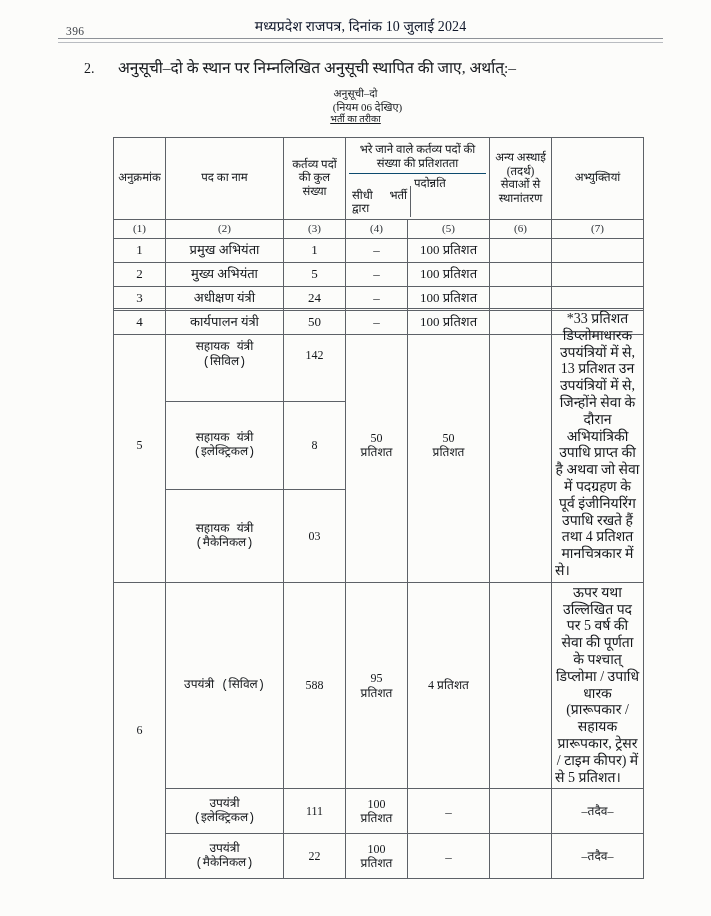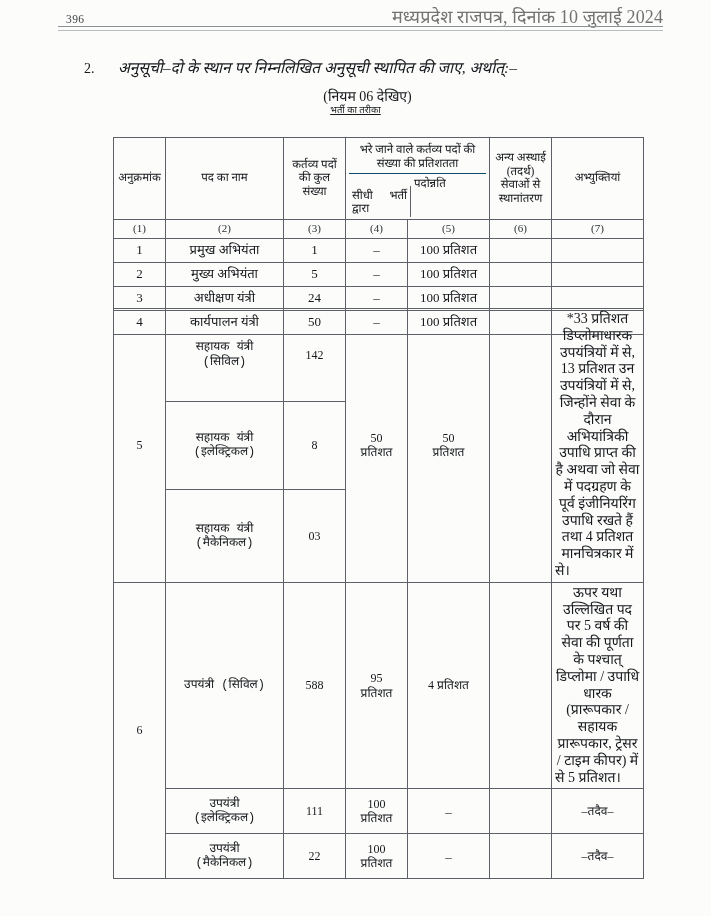--- a/index.html
+++ b/index.html
@@ -18,41 +18,41 @@
 
   .page {
     position: absolute;
     inset: 0;
     background: #fcfcfa;
   }
 
   
   .runhead {
     position: absolute;
-    top: 4px;
+    top: 16px;
     left: 58px;
     right: 48px;
     height: 26px;
   }
   .folio {
     position: absolute;
     left: 8px;
     top: 9px;
     font-size: 11.5px;
     color: #3b3f45;
     letter-spacing: .4px;
   }
   .runhead-title {
     position: absolute;
     left: 0;
     right: 0;
     top: 0;
-    text-align: right;
-    font-size: 18px;
-    color: #737373;
+    text-align: center;
+    font-size: 14px;
+    color: #0f172a;
     letter-spacing: .1px;
   }
   .rule-a, .rule-b {
     position: absolute;
     left: 0;
     right: 0;
     height: 0;
     border-top: 1px solid #8d9197;
   }
   .rule-a { top: 22px; }
@@ -66,33 +66,33 @@
     right: 60px;
     font-size: 15.5px;
     line-height: 1.35;
   }
   .clause-num {
     position: absolute;
     left: -34px;
     top: 2px;
     font-size: 14px;
   }
-  .clause-text { display: block; font-style: italic; }
+  .clause-text { display: block; }
 
   
   .caption {
     position: absolute;
     top: 88px;
     left: 0;
     right: 0;
     text-align: center;
     line-height: 1.22;
   }
   .caption .c1 { font-size: 10.5px; }
-  .caption .c2 { font-size: 14px; padding-left: 24px; }
+  .caption .c2 { font-size: 11px; padding-left: 24px; }
   .caption .c3 { font-size: 9.5px; text-decoration: underline; }
   .caption div { display: block; }
 
   
   .tbl {
     position: absolute;
     left: 113px;
     width: 530px;
     border-collapse: collapse;
     table-layout: fixed;
@@ -176,20 +176,21 @@
     <div class="rule-a"></div>
     <div class="rule-b"></div>
   </div>
 
   <div class="clause">
     <span class="clause-num">2.</span>
     <span class="clause-text">अनुसूची–दो के स्थान पर निम्नलिखित अनुसूची स्थापित की जाए, अर्थात्:–</span>
   </div>
 
   <div class="caption">
+    <div class="c1">अनुसूची–दो</div>
     <div class="c2">(नियम 06 देखिए)</div>
     <div class="c3">भर्ती का तरीका</div>
   </div>
 
   <table class="tbl" id="table-head">
     <colgroup>
       <col class="c-sn">
         <col class="c-post">
         <col class="c-tot">
       <col class="c-dir">

